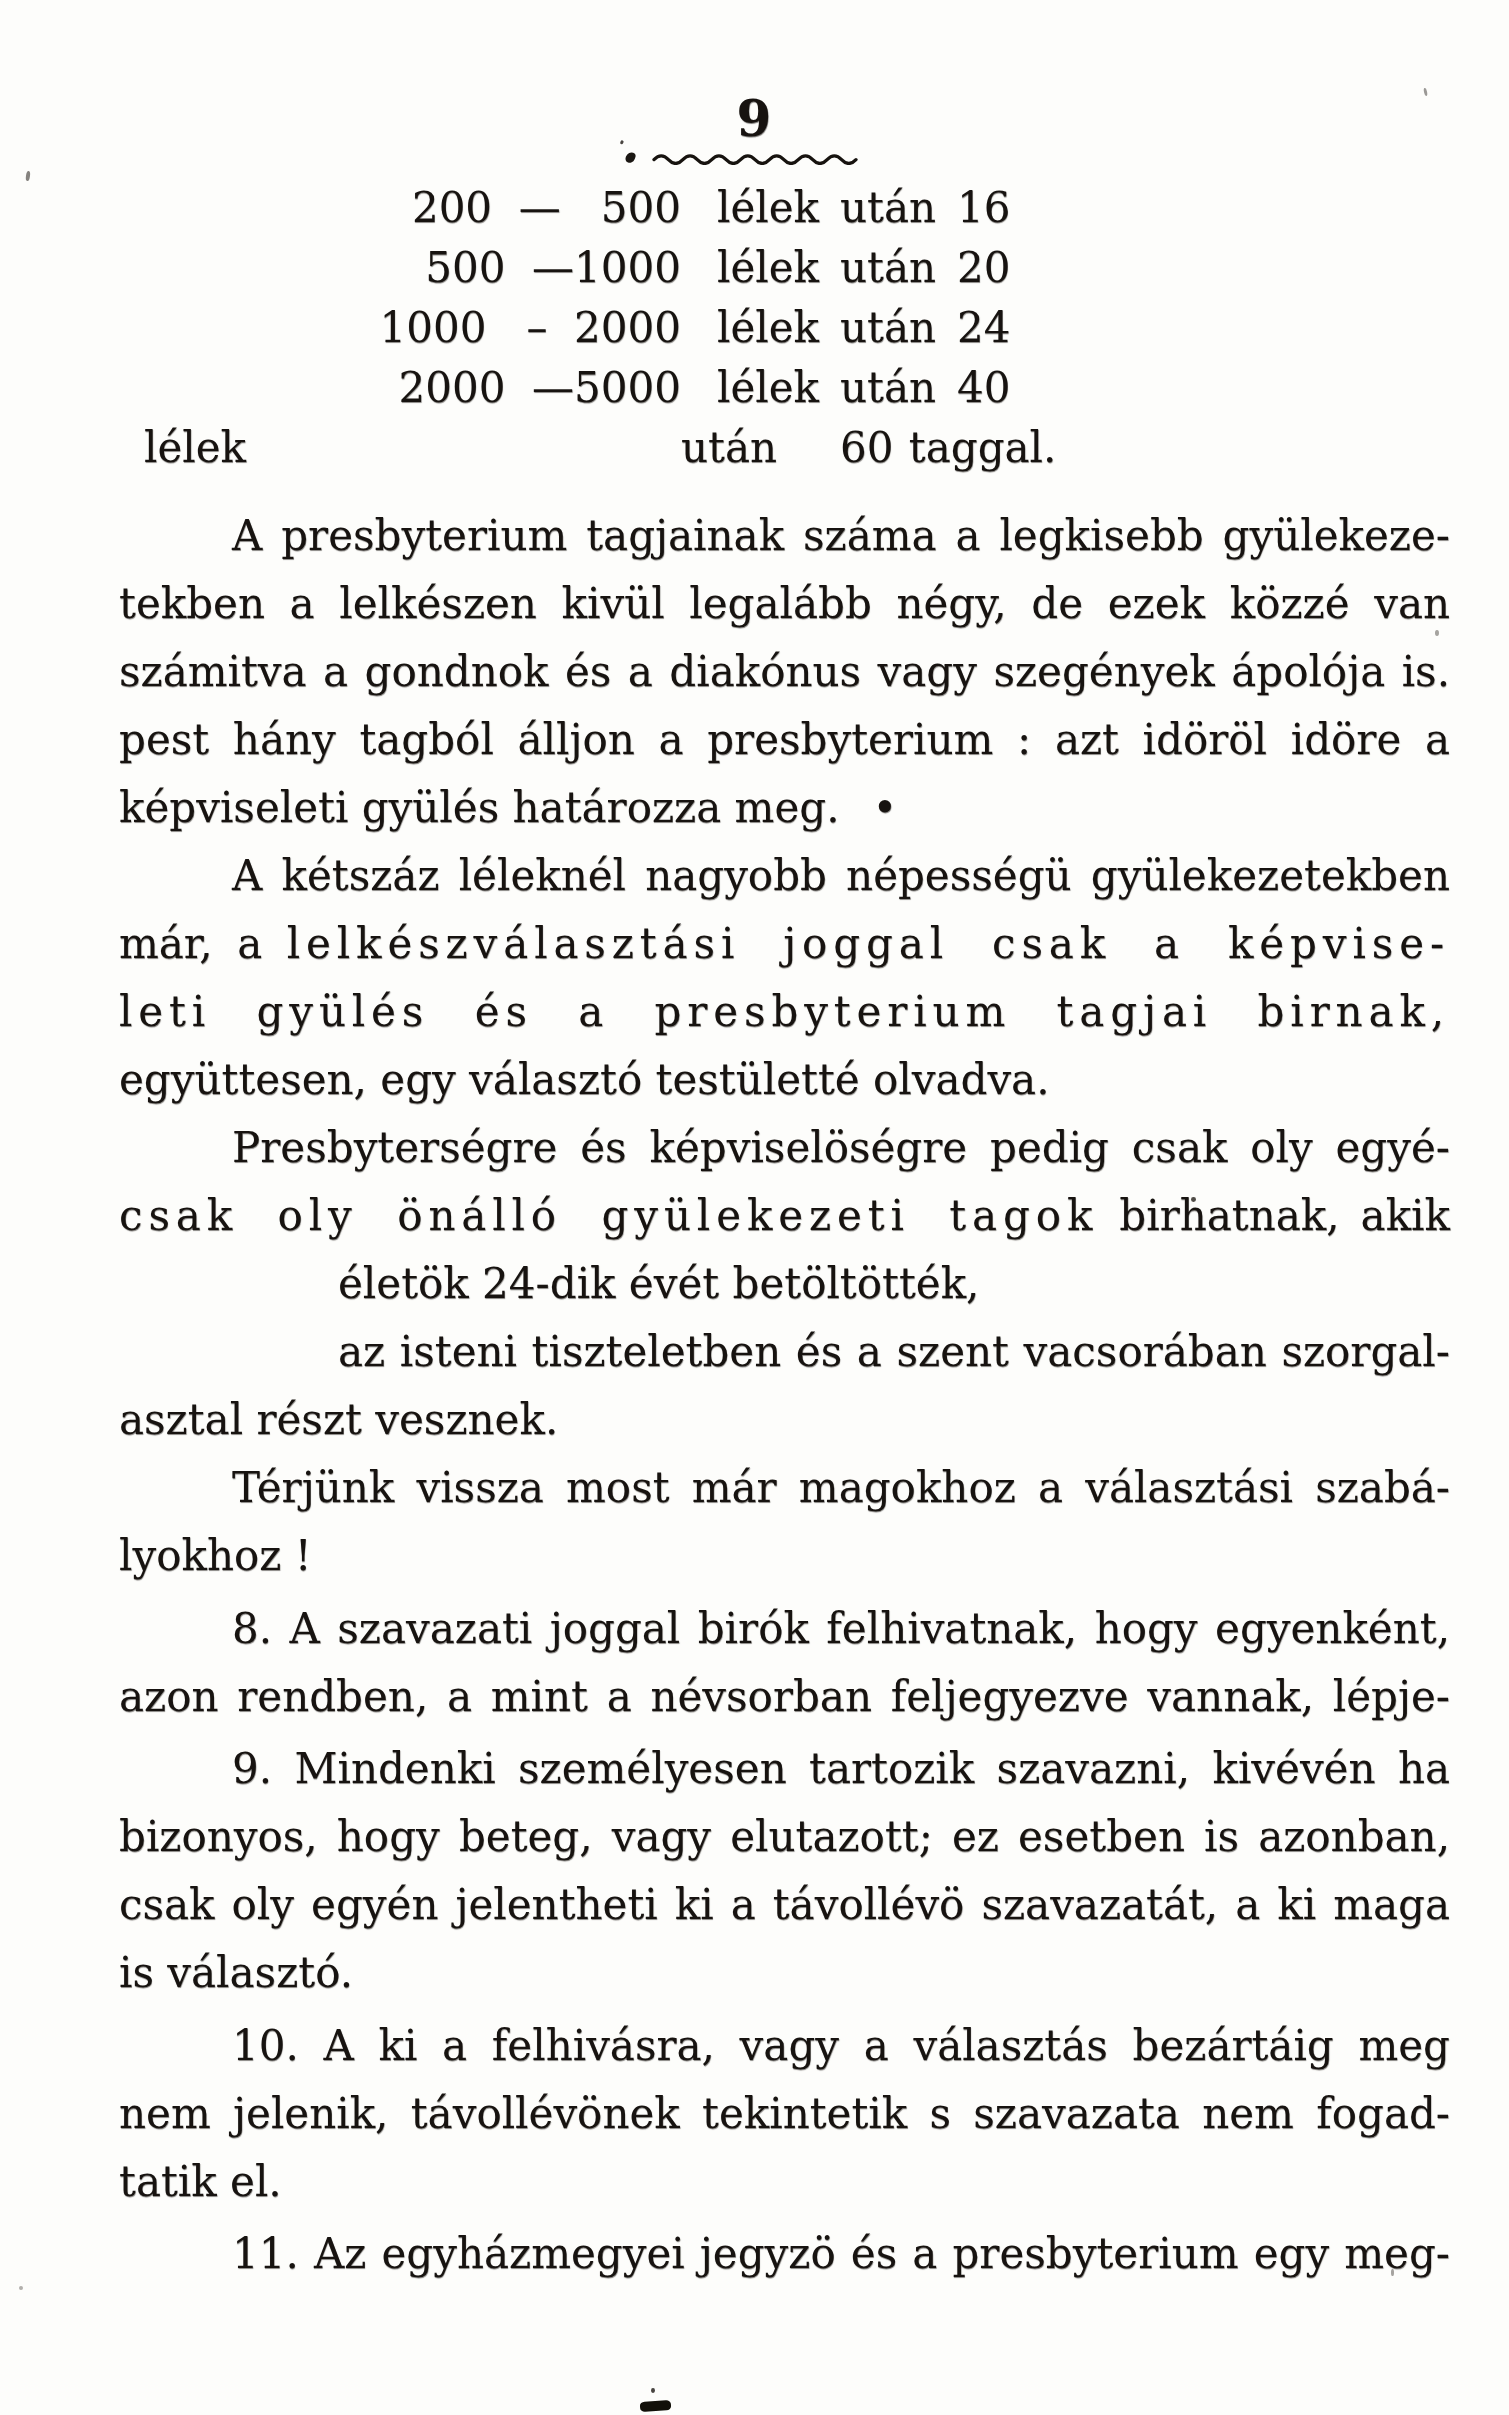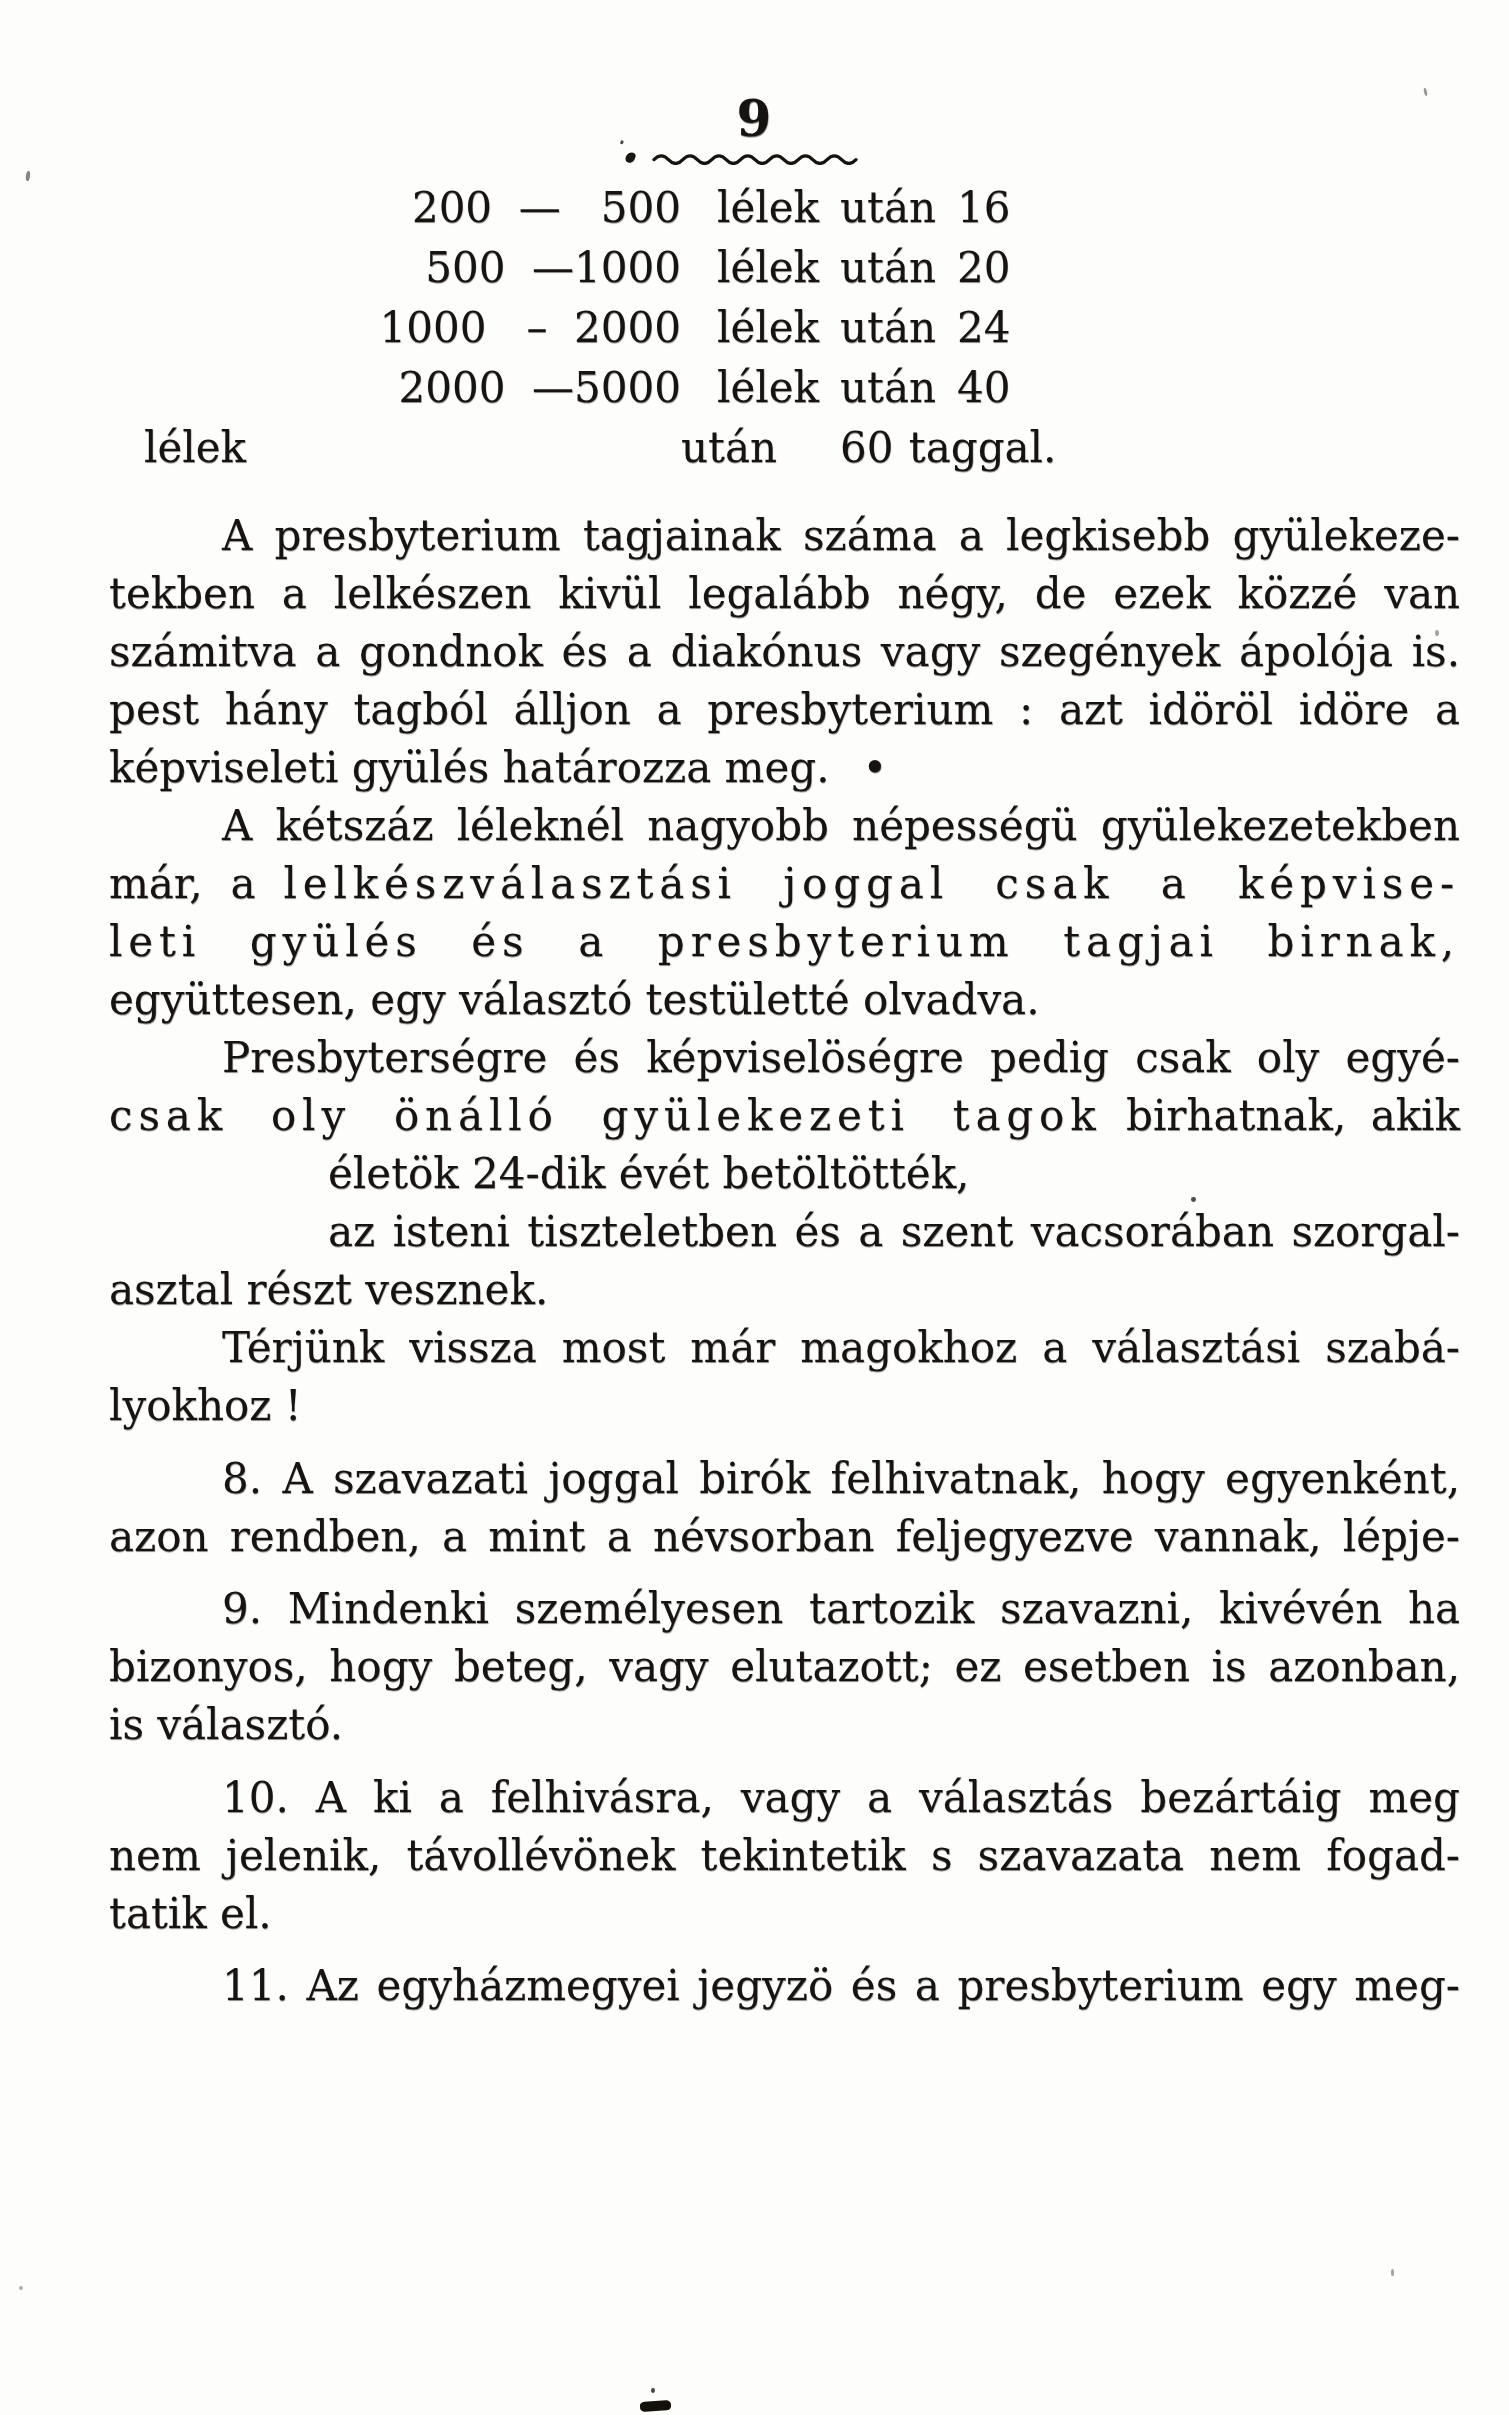--- a/index.html
+++ b/index.html
@@ -33,21 +33,21 @@
     display:grid;grid-template-columns:573px 159px 117px 1fr;
     height:60px;line-height:60px;font-size:42px;
     text-shadow:0.4px 0.5px 0.8px rgba(25,22,18,.5);
   }
   .c-range{text-align:right;white-space:pre;}
   .c-lelek{padding-left:36px;}
   .sfx{margin-left:15.4px;}
   
   .btext{margin-top:29px;font-size:42px;text-shadow:0.4px 0.5px 0.8px rgba(25,22,18,.5);}
   .ln{
-    margin:1px;padding:0;height:57px;line-height:57px;
+    margin:11px;padding:0;height:57px;line-height:57px;
     text-align:justify;text-align-last:justify;white-space:nowrap;
   }
   .ln.fill{white-space:normal;}
   .ln.short{text-align:left;text-align-last:left;}
   .ln.ind{text-indent:113px;}
   .ln.list{padding-left:219px;}
   .ln.gap{margin-top:15.4px;}
   .em{letter-spacing:.14em;word-spacing:.30em;}
   .bullet{margin-left:33px;letter-spacing:0;}
   
@@ -132,20 +132,21 @@
       <p class="ln short"><span>asztal részt vesznek.</span></p>
 
       <p class="ln fill ind"><span>Térjünk vissza most már magokhoz a választási szabá-</span></p>
       <p class="ln short"><span>lyokhoz !</span></p>
 
       <p class="ln fill ind gap"><span>8. A szavazati joggal birók felhivatnak, hogy egyenként,</span></p>
       <p class="ln fill"><span>azon rendben, a mint a névsorban feljegyezve vannak, lépje-</span></p>
 
       <p class="ln fill ind gap"><span>9. Mindenki személyesen tartozik szavazni, kivévén ha</span></p>
       <p class="ln fill"><span>bizonyos, hogy beteg, vagy elutazott; ez esetben is azonban,</span></p>
+      <p class="ln fill"><span>csak oly egyén jelentheti ki a távollévö szavazatát, a ki maga</span></p>
       <p class="ln short"><span>is választó.</span></p>
 
       <p class="ln fill ind gap"><span>10. A ki a felhivásra, vagy a választás bezártáig meg</span></p>
       <p class="ln fill"><span>nem jelenik, távollévönek tekintetik s szavazata nem fogad-</span></p>
       <p class="ln short"><span>tatik el.</span></p>
 
       <p class="ln fill ind gap"><span>11. Az egyházmegyei jegyzö és a presbyterium egy meg-</span></p>
     </div>
   </div>
 

